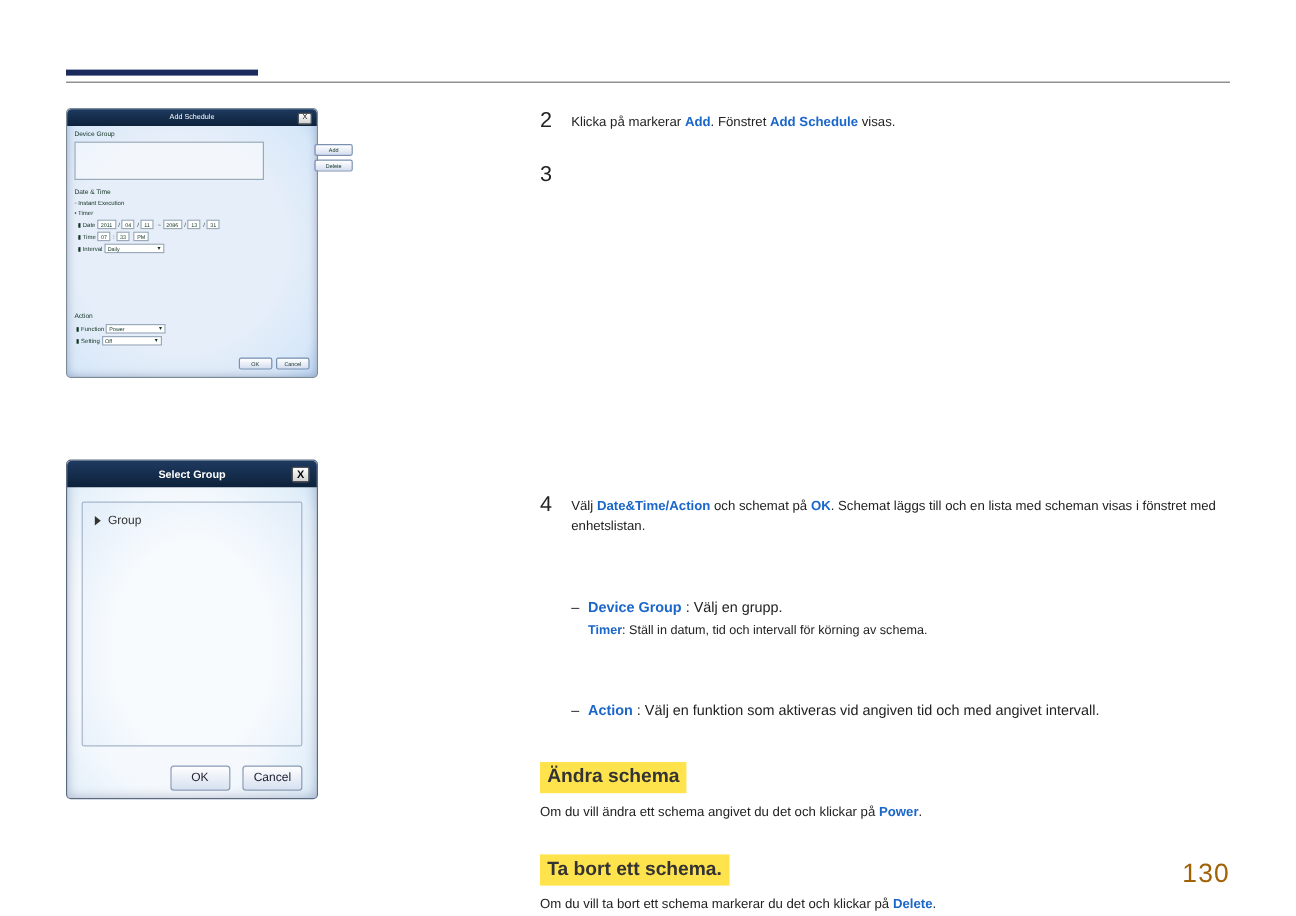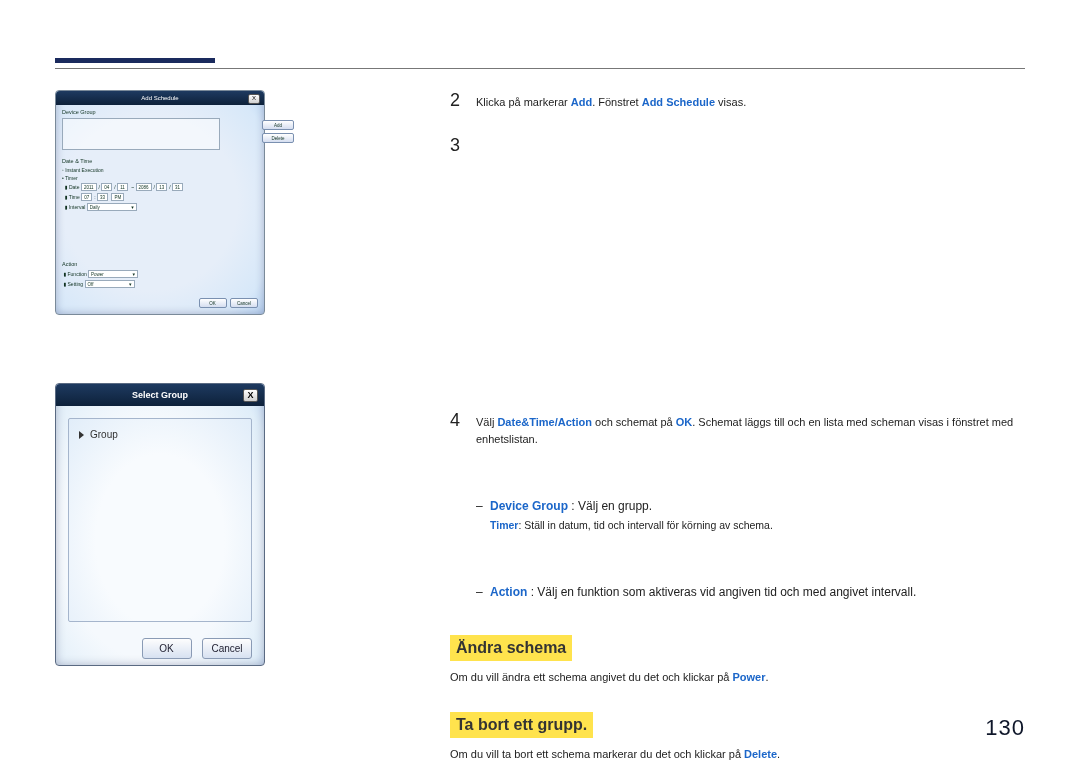--- a/index.html
+++ b/index.html
@@ -274,21 +274,21 @@
   .para {
     font-size: 11px;
     line-height: 1.55;
     margin-bottom: 18px;
   }
   .page-num {
     position: absolute;
     right: 0;
     bottom: -8px;
     font-size: 22px;
-    color: #0f172a;
+    color: #a16207;
     letter-spacing: 1px;
   }
   .spacer-1 { height: 230px; }
 </style>
 </head>
 <body>
 
 <div class="side-bar"></div>
 <div class="top-rule"></div>
 
@@ -409,21 +409,21 @@
           </div>
         </div>
       </div>
     </div>
 
     <h3 class="sec-head">Ändra schema</h3>
     <div class="para">
       <span>Om du vill ändra ett schema angivet du det och klickar på </span><span class="blue">Power</span><span>.</span>
     </div>
 
-    <h3 class="sec-head">Ta bort ett grupp.</h3>
+    <h3 class="sec-head">Ta bort ett schema.</h3>
     <div class="para">
       <span>Om du vill ta bort ett schema markerar du det och klickar på </span><span class="blue">Delete</span><span>.</span>
     </div>
 
     <div class="page-num">130</div>
   </div>
 
 </div>
 
 </body></html>

